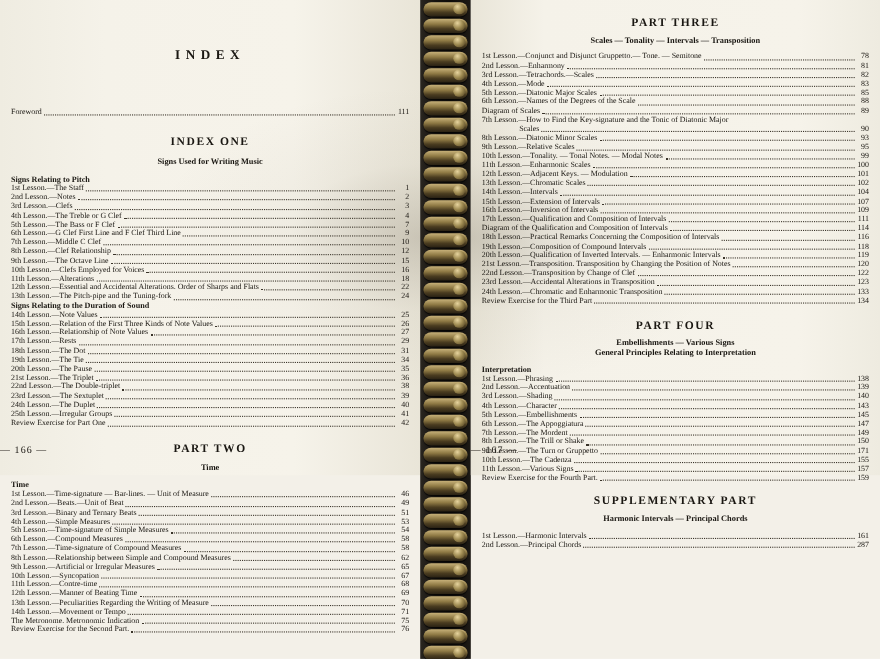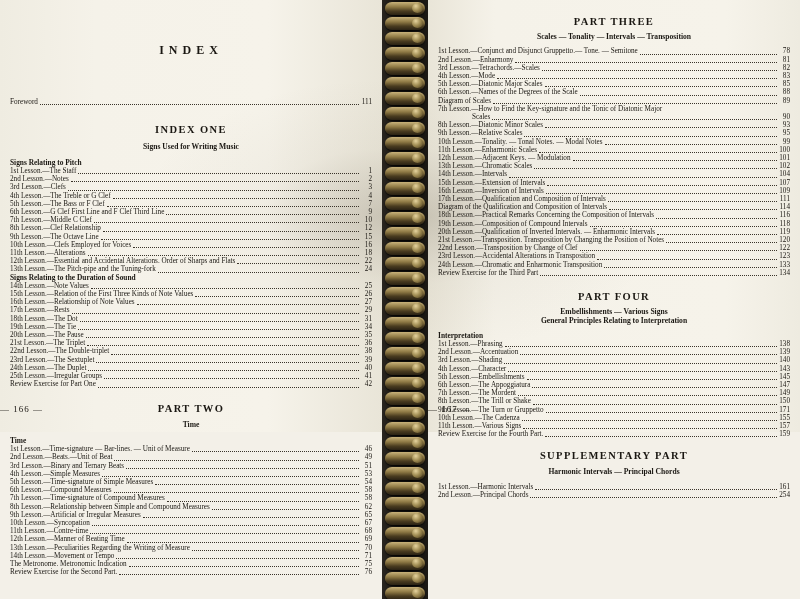--- a/index.html
+++ b/index.html
@@ -647,20 +647,20 @@
       <div style="height:7px"></div>
       <div id="R3">
           <div class="entry">
             <span class="lbl">1st  Lesson.—Harmonic Intervals</span>
             <span class="dots"></span>
             <span class="pg">161</span>
           </div>
           <div class="entry">
             <span class="lbl">2nd  Lesson.—Principal Chords</span>
             <span class="dots"></span>
-            <span class="pg">254</span>
+            <span class="pg">287</span>
           </div>
         </div>
     </div>
     <div class="folio">— 167 —</div>
   </div>
 
 </div>
 
 </body></html>

